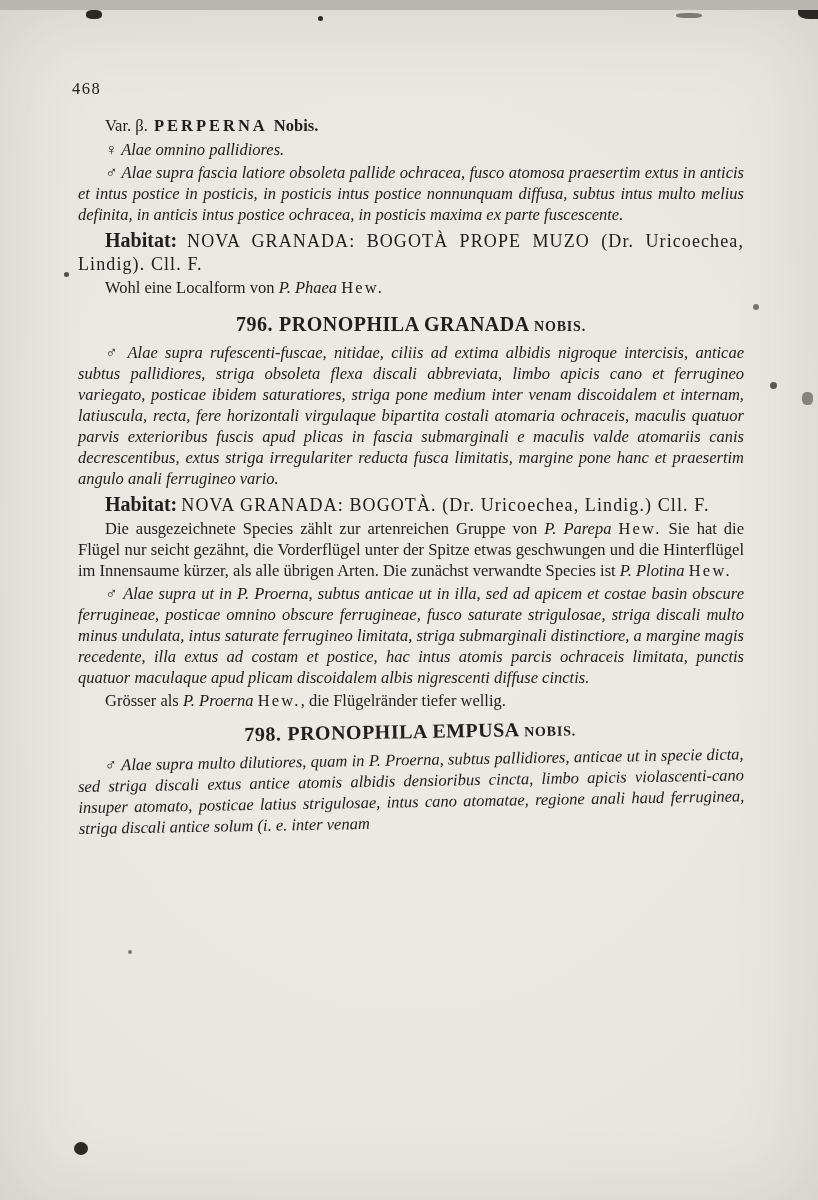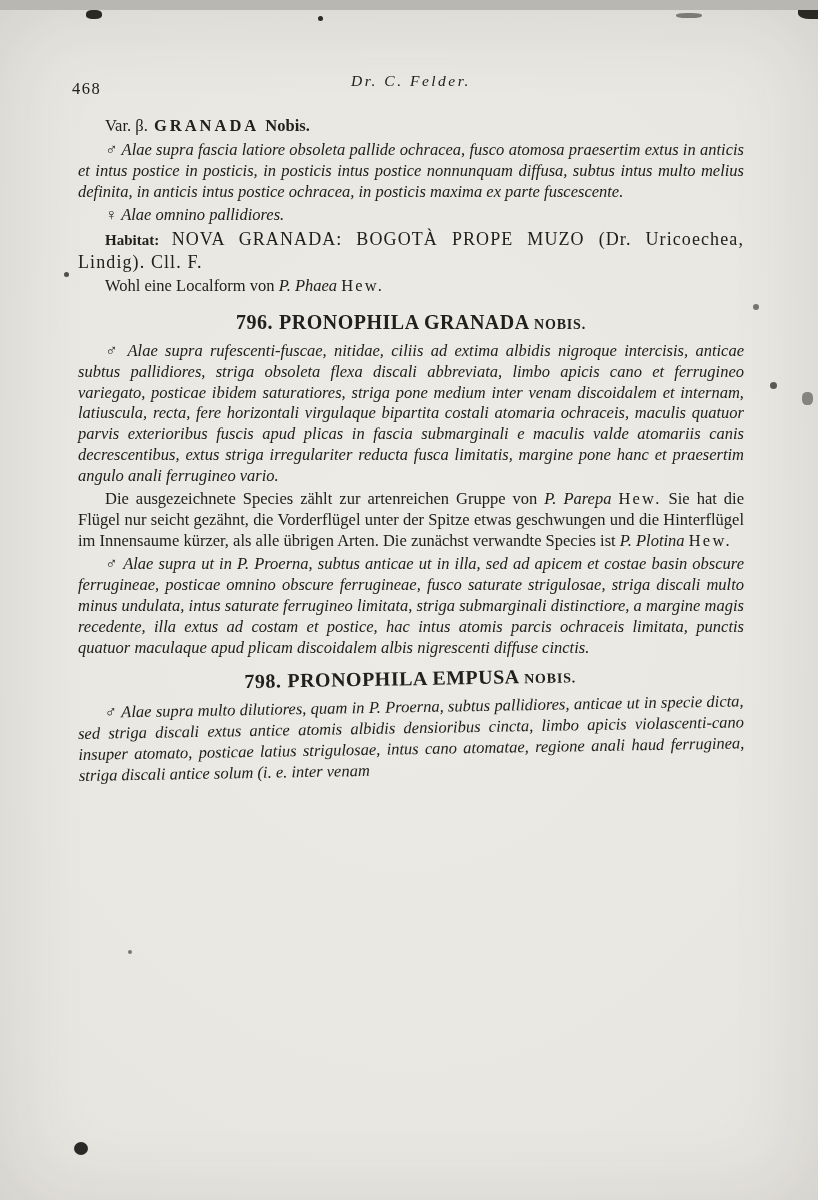--- a/index.html
+++ b/index.html
@@ -18,21 +18,21 @@
   p { margin:0 0 2px; font-size:16.5px; line-height:1.27; text-align:justify; }
   .indent { text-indent:27px; }
   .latin { font-style:italic; }
   .var-heading { text-indent:27px; margin:4px 0 3px; }
   .var-name { font-weight:bold; letter-spacing:3px; padding:0 2px; }
   .var-author { font-weight:bold; }
   .species-heading { text-align:center; margin:14px 0 7px; font-size:20px; font-weight:bold; letter-spacing:.5px; }
   .sp-number { margin-right:6px; }
   .sp-author { font-size:14px; letter-spacing:.8px; }
   .habitat { text-indent:27px; }
-  .habitat-label { font-weight:bold; font-size:15px; }
+  .habitat-label { font-weight:bold; font-size:20px; }
   .habitat-text { font-size:18px; letter-spacing:1.1px; }
   .note i { font-style:italic; }
   .spaced { letter-spacing:2.2px; }
   .sec-798 { transform:rotate(-1deg); transform-origin:0 50%; }
   .speck { position:absolute; background:#2b2926; border-radius:50%; }
   .edge-line { position:absolute; background:#1d1c19; border-radius:2px; transform:rotate(-.35deg); }
 </style>
 </head>
 <body>
 
@@ -47,49 +47,53 @@
   <div class="speck" style="left:770px;top:372px;width:7px;height:7px;opacity:.75;"></div>
   <div class="speck" style="left:802px;top:382px;width:11px;height:13px;opacity:.5;border-radius:40%;"></div>
   <div class="speck" style="left:128px;top:940px;width:4px;height:4px;opacity:.6;"></div>
   <div class="speck" style="left:74px;top:1132px;width:14px;height:13px;"></div>
   <div class="edge-line" style="left:112px;top:1192px;width:588px;height:3px;opacity:.8;"></div>
 
   <div class="page-inner">
 
     <header class="page-header">
       <span class="page-number">468</span>
-      <span class="running-title">Dr. C. Felder.</span>
     </header>
 
     <section>
       <p class="var-heading">
         <span>Var. β.</span>
-        <span class="var-name">GRANADA</span>
+        <span class="var-name">PERPERNA</span>
         <span class="var-author">Nobis.</span>
       </p>
+      <p class="latin indent">♀ Alae omnino pallidiores.</p>
       <p class="latin indent">♂ Alae supra fascia latiore obsoleta pallide ochracea, fusco atomosa praesertim extus in anticis et intus postice in posticis, in posticis intus postice nonnunquam diffusa, subtus intus multo melius definita, in anticis intus postice ochracea, in posticis maxima ex parte fuscescente.</p>
-      <p class="latin indent">♀ Alae omnino pallidiores.</p>
       <p class="habitat">
         <span class="habitat-label">Habitat:</span>
         <span class="habitat-text">NOVA GRANADA: BOGOTÀ PROPE MUZO (Dr. Uricoechea, Lindig). Cll. F.</span>
       </p>
       <p class="note indent"><span>Wohl eine Localform von </span><i>P. Phaea</i> <span class="spaced">Hew.</span></p>
     </section>
 
     <section>
       <h2 class="species-heading">
         <span class="sp-number">796.</span><span>PRONOPHILA GRANADA</span>
         <span class="sp-author">NOBIS.</span>
       </h2>
       <p class="latin indent">♂ Alae supra rufescenti-fuscae, nitidae, ciliis ad extima albidis nigroque intercisis, anticae subtus pallidiores, striga obsoleta flexa discali abbreviata, limbo apicis cano et ferrugineo variegato, posticae ibidem saturatiores, striga pone medium inter venam discoidalem et internam, latiuscula, recta, fere horizontali virgulaque bipartita costali atomaria ochraceis, maculis quatuor parvis exterioribus fuscis apud plicas in fascia submarginali e maculis valde atomariis canis decrescentibus, extus striga irregulariter reducta fusca limitatis, margine pone hanc et praesertim angulo anali ferrugineo vario.</p>
+      <p class="habitat">
+        <span class="habitat-label">Habitat:</span>
+        <span class="habitat-text">NOVA GRANADA: BOGOTÀ. (Dr. Uricoechea, Lindig.) Cll. F.</span>
+      </p>
       <p class="note indent"><span>Die ausgezeichnete Species zählt zur artenreichen Gruppe von </span><i>P. Parepa</i> <span class="spaced">Hew.</span> <span>Sie hat die Flügel nur seicht gezähnt, die Vorderflügel unter der Spitze etwas geschwungen und die Hinterflügel im Innensaume kürzer, als alle übrigen Arten. Die zunächst verwandte Species ist </span><i>P. Plotina</i> <span class="spaced">Hew.</span></p>
     </section>
 
     <section>
       <p class="latin indent">♂ Alae supra ut in P. Proerna, subtus anticae ut in illa, sed ad apicem et costae basin obscure ferrugineae, posticae omnino obscure ferrugineae, fusco saturate strigulosae, striga discali multo minus undulata, intus saturate ferrugineo limitata, striga submarginali distinctiore, a margine magis recedente, illa extus ad costam et postice, hac intus atomis parcis ochraceis limitata, punctis quatuor maculaque apud plicam discoidalem albis nigrescenti diffuse cinctis.</p>
+      <p class="note indent"><span>Grösser als </span><i>P. Proerna</i> <span class="spaced">Hew.</span><span>, die Flügelränder tiefer wellig.</span></p>
     </section>
 
     <section class="sec-798">
       <h2 class="species-heading">
         <span class="sp-number">798.</span><span>PRONOPHILA EMPUSA</span>
         <span class="sp-author">NOBIS.</span>
       </h2>
       <p class="latin indent">♂ Alae supra multo dilutiores, quam in P. Proerna, subtus pallidiores, anticae ut in specie dicta, sed striga discali extus antice atomis albidis densioribus cincta, limbo apicis violascenti-cano insuper atomato, posticae latius strigulosae, intus cano atomatae, regione anali haud ferruginea, striga discali antice solum (i. e. inter venam</p>
     </section>
 

